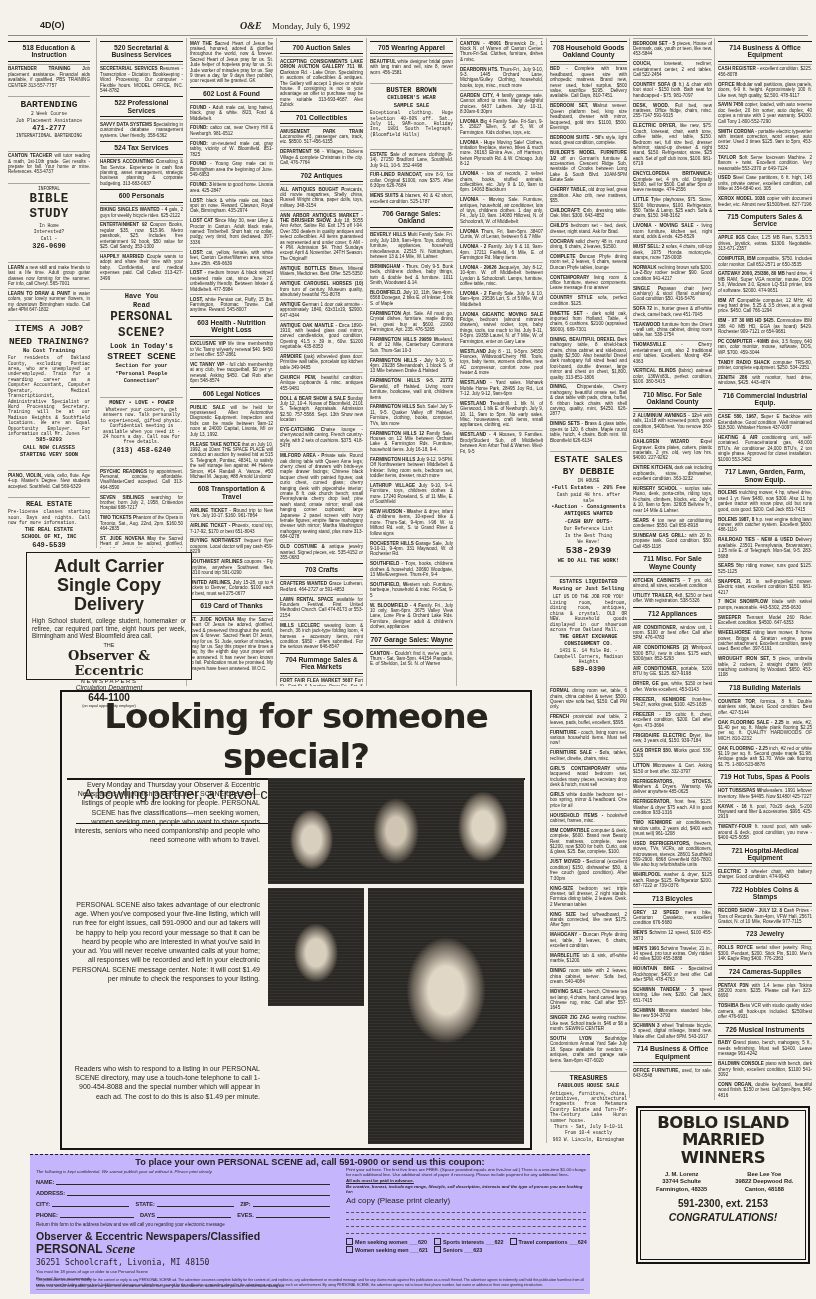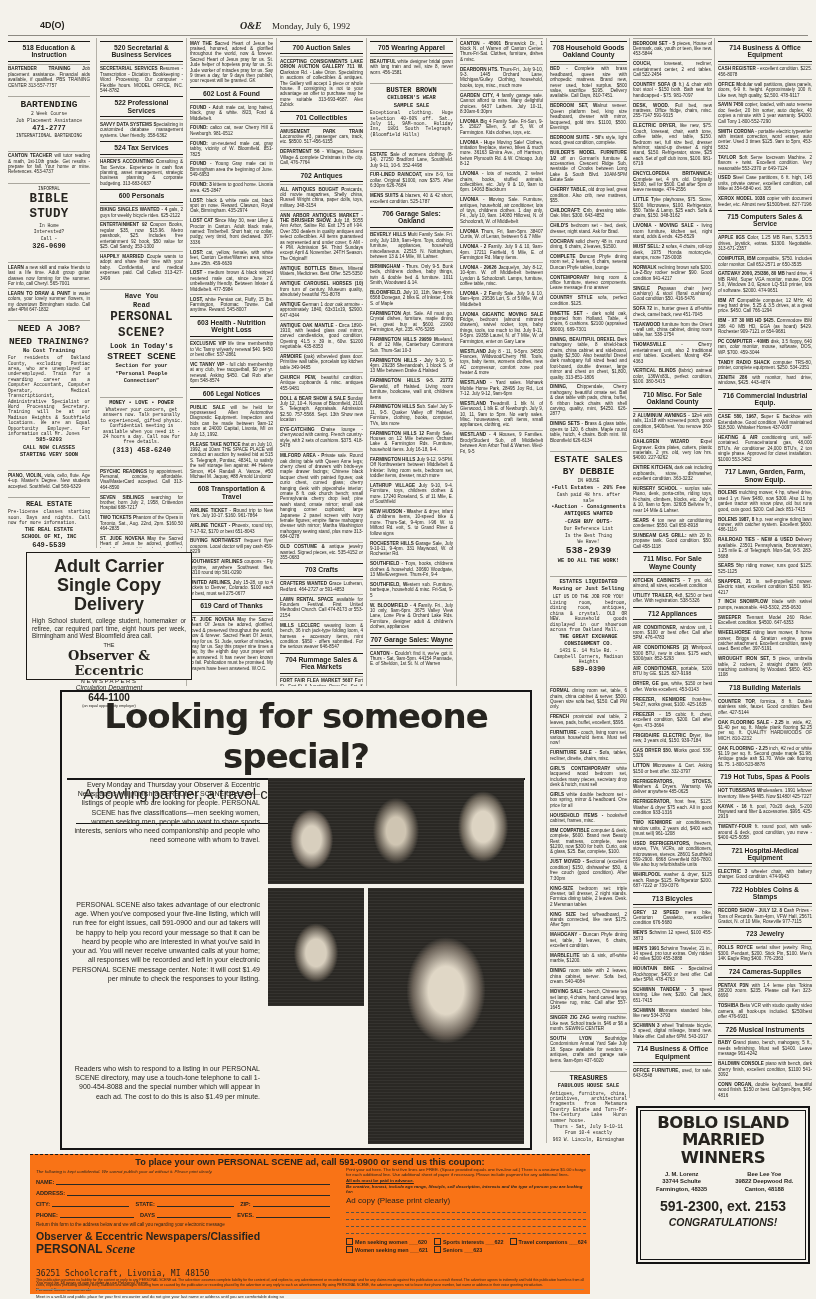--- a/index.html
+++ b/index.html
@@ -68,35 +68,35 @@
        repeating-linear-gradient(0deg,rgba(255,255,255,.05) 0 1px,transparent 1px 3px);}
   .ph-hat{left:206px;top:196px;width:96px;height:118px;
      background-image:
        radial-gradient(ellipse 30px 40px at 50% 55%,#d8cfbe 0 34%,#5f584e 64%,transparent 74%),
        repeating-linear-gradient(0deg,rgba(255,255,255,.05) 0 1px,transparent 1px 3px);}
   .ph-big{left:306px;top:196px;width:156px;height:256px;
      background-image:
        radial-gradient(ellipse 52px 70px at 50% 40%,#e0d7c6 0 34%,#6b6258 64%,transparent 76%),
        repeating-linear-gradient(0deg,rgba(255,255,255,.05) 0 1px,transparent 1px 3px);} 
   
-  .coupon{position:absolute;left:30px;top:1154px;width:560px;height:140px;background:#f97316;
+  .coupon{position:absolute;left:30px;top:1154px;width:560px;height:140px;background:#c4b5fd;
           z-index:5;border-top:1.5px dashed #1c1a16;padding-top:2px;box-sizing:border-box;}
   .cp-title{font-size:9.2px;font-weight:bold;text-align:center;}
   .cp-cols{position:relative;height:96px;margin-top:2px;}
   .cp-left{position:absolute;left:6px;top:0;width:300px;}
   .cp-right{position:absolute;left:316px;top:-2px;width:240px;}
   .cp-conf{font-size:4.4px;font-style:italic;}
   .fldrow{display:flex;align-items:flex-end;margin-top:5px;font-size:5.6px;font-weight:bold;}
   .fld{white-space:nowrap;margin-right:2px;}
   .fline{flex:1;border-bottom:0.8px solid #2b2923;margin-right:6px;height:5px;}
   .cp-ret{font-size:4.6px;margin-top:4px;}
   .cp-org{font-size:10.5px;font-weight:bold;margin-top:3px;}
   .cp-brand{font-size:12px;font-weight:bold;}
   .cp-brand em{font-family:"Liberation Serif",serif;}
-  .cp-addr{font-size:8px;margin-top:12px;font-family:"DejaVu Sans Mono",monospace;}
+  .cp-addr{font-size:8px;margin-top:1px;font-family:"DejaVu Sans Mono",monospace;}
   .cp-note{font-size:4.2px;margin-top:2px;}
   .cp-print{font-size:4.4px;text-align:justify;}
   .cp-paid{font-size:4.4px;font-weight:bold;text-decoration:underline;margin-top:1px;}
   .cp-creative{font-size:4.4px;font-style:italic;font-weight:bold;margin-top:1px;}
   .cp-adcopy{font-size:8px;font-weight:normal;margin:2px 0 1px;}
   .copyline{border-bottom:1px dashed #55524a;height:6px;}
   .cb-grid{display:grid;grid-template-columns:1fr 1fr 1fr;gap:1px 6px;margin-top:4px;}
   .cb{font-size:5.4px;font-weight:bold;white-space:nowrap;}
   .cb .box{display:inline-block;width:5px;height:5px;border:0.8px solid #2b2923;
            vertical-align:-1px;margin-right:2px;}
@@ -104,21 +104,21 @@
             text-align:justify;border-bottom:1px solid #8d8a82;padding-bottom:2px;}
   
   .boblo{position:absolute;left:636px;top:1106px;width:174px;height:158px;background:#f4f2eb;
          z-index:5;border:2.5px solid #141414;box-shadow:inset 0 0 0 2px #f4f2eb,inset 0 0 0 3px #141414;
          box-sizing:border-box;padding:6px 4px;text-align:center;}
   .bb-t{font-size:16.5px;font-weight:900;letter-spacing:-.5px;line-height:1.05;
         font-family:"DejaVu Sans",sans-serif;}
   .bb-winners{display:flex;justify-content:space-between;margin-top:5px;}
   .bb-w{font-size:5.8px;font-weight:bold;line-height:1.3;width:49%;}
   .bb-body{font-size:7.3px;font-weight:bold;text-align:justify;margin-top:5px;line-height:1.3;}
-  .bb-phone{font-size:14px;font-weight:900;margin-top:4px;}
+  .bb-phone{font-size:10px;font-weight:900;margin-top:4px;}
   .bb-congrats{font-size:10.5px;font-weight:900;font-style:italic;margin-top:2px;}
 </style>
 </head>
 <body>
 
 <div class="page">
 
   <div class="mast">
     <span class="edition">4D(O)</span>
     <span class="paper">O&amp;E</span>
@@ -141,21 +141,21 @@
         <div class="dl xs">INFORMAL</div>
         <div class="dl xl">BIBLE STUDY</div>
         <div class="dl xs">In Home</div>
         <div class="dl xs">Interested?</div>
         <div class="dl xs">Call -</div>
         <div class="dl m">326-0690</div>
       </div>
       <div class="ad"><b>LEARN </b>a new skill and make friends to last a life time. Adult group guitar classes now forming for the summer. For info, call Cheryl. 565-7001</div>
       <div class="ad"><b>LEARN TO DRAW &amp; PAINT </b>in water colors, your lovely summer flowers, in my downtown Birmingham studio. Call after 4PM 647-1832</div>
       <div class="disp">
-        <div class="dl l">NEED A JOB?</div>
+        <div class="dl l">ITEMS A JOB?</div>
         <div class="dl l">NEED TRAINING?</div>
         <div class="dl s">No Cost Training</div>
         <div class="dl xs left">For residents of Oakland County, excluding Pontiac area, who are unemployed or underemployed. Train for a rewarding career as a Computer Accountant, Computer Operator, Medical Transcriptionist, Administrative Specialist or Word Processing Secretary. Training will be at our Madison Heights &amp; Southfield locations. We are an Equal Opportunity Employer. For information call Mr. Jones</div>
         <div class="dl s">585-9203</div>
         <div class="dl s">CALL NOW CLASSES</div>
         <div class="dl s">STARTING VERY SOON</div>
       </div>
       <div class="ad"><b>PIANO, VIOLIN, </b>viola, cello, flute. Age 4-up. Master's Degree. New students accepted. Southfield. Call 569-6329</div>
       <div class="disp">
         <div class="dl m">REAL ESTATE</div>

